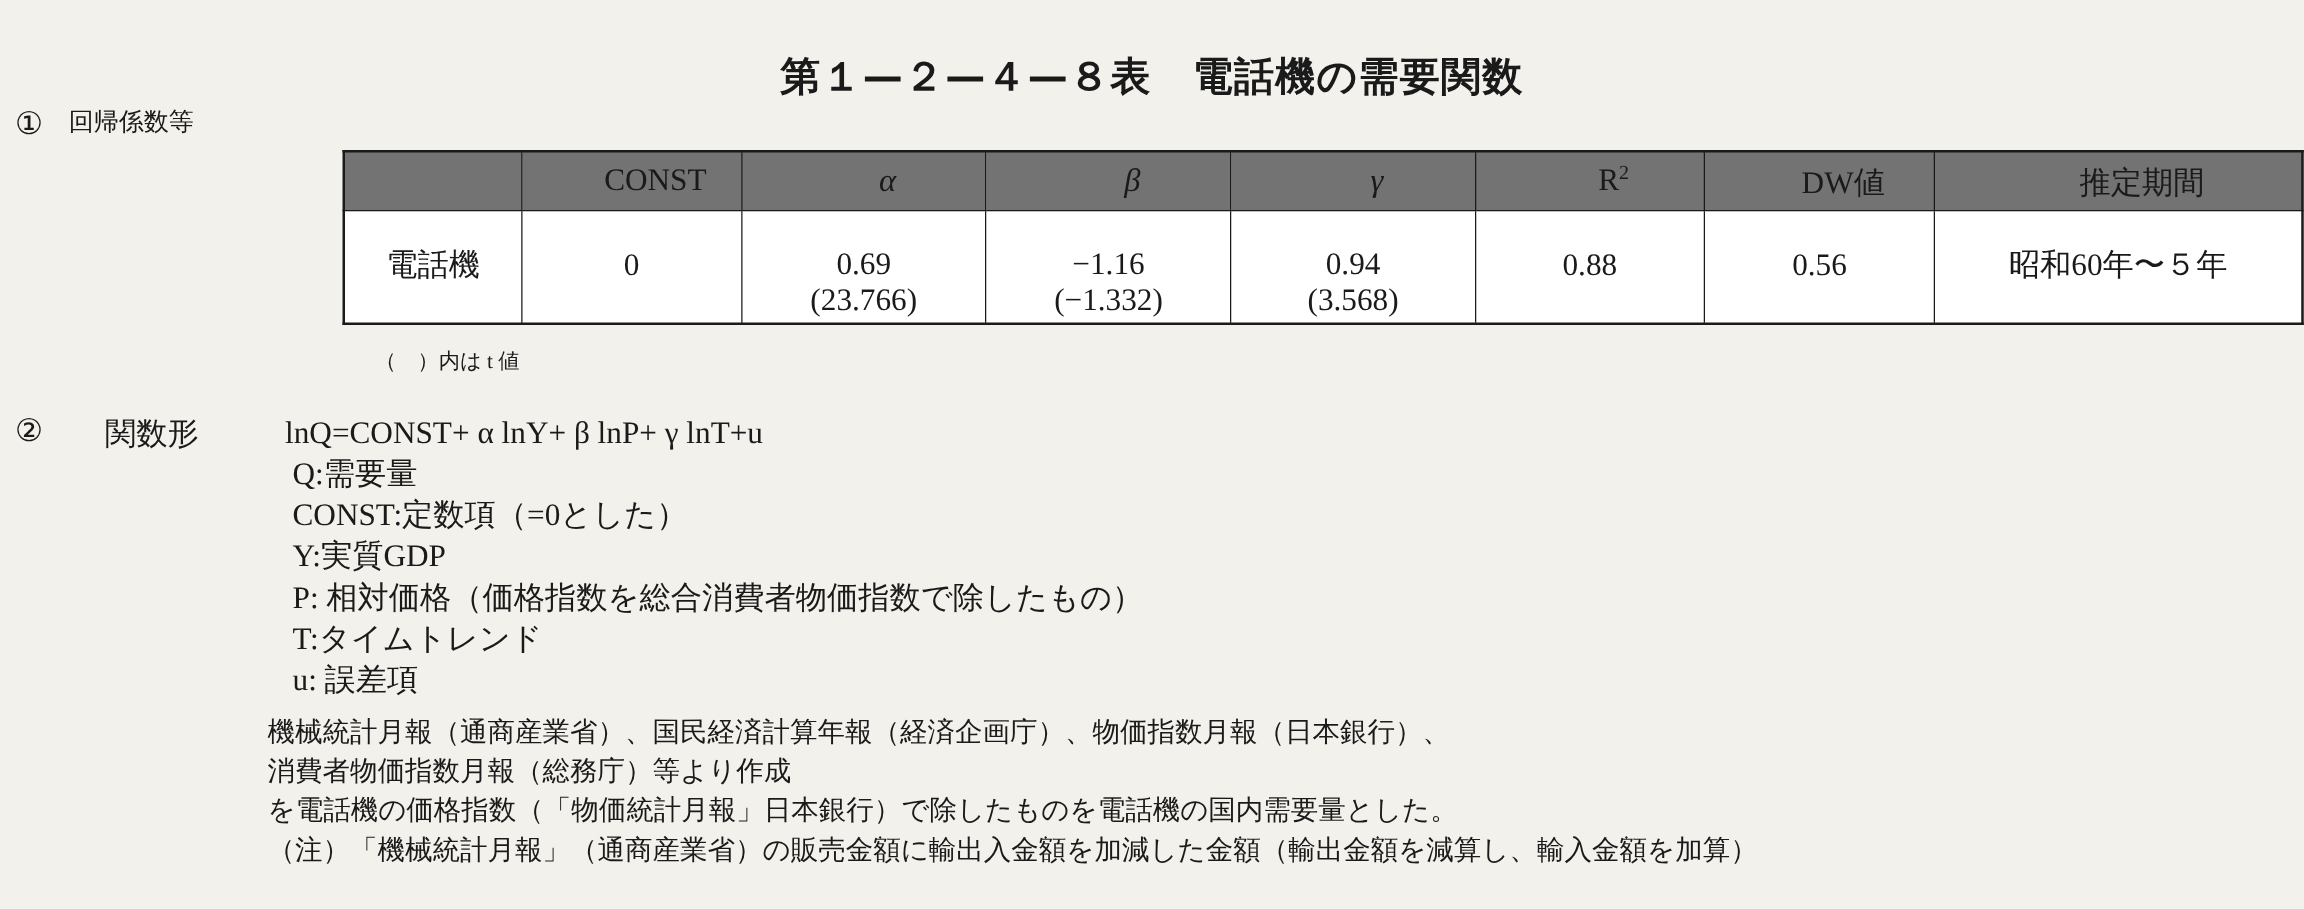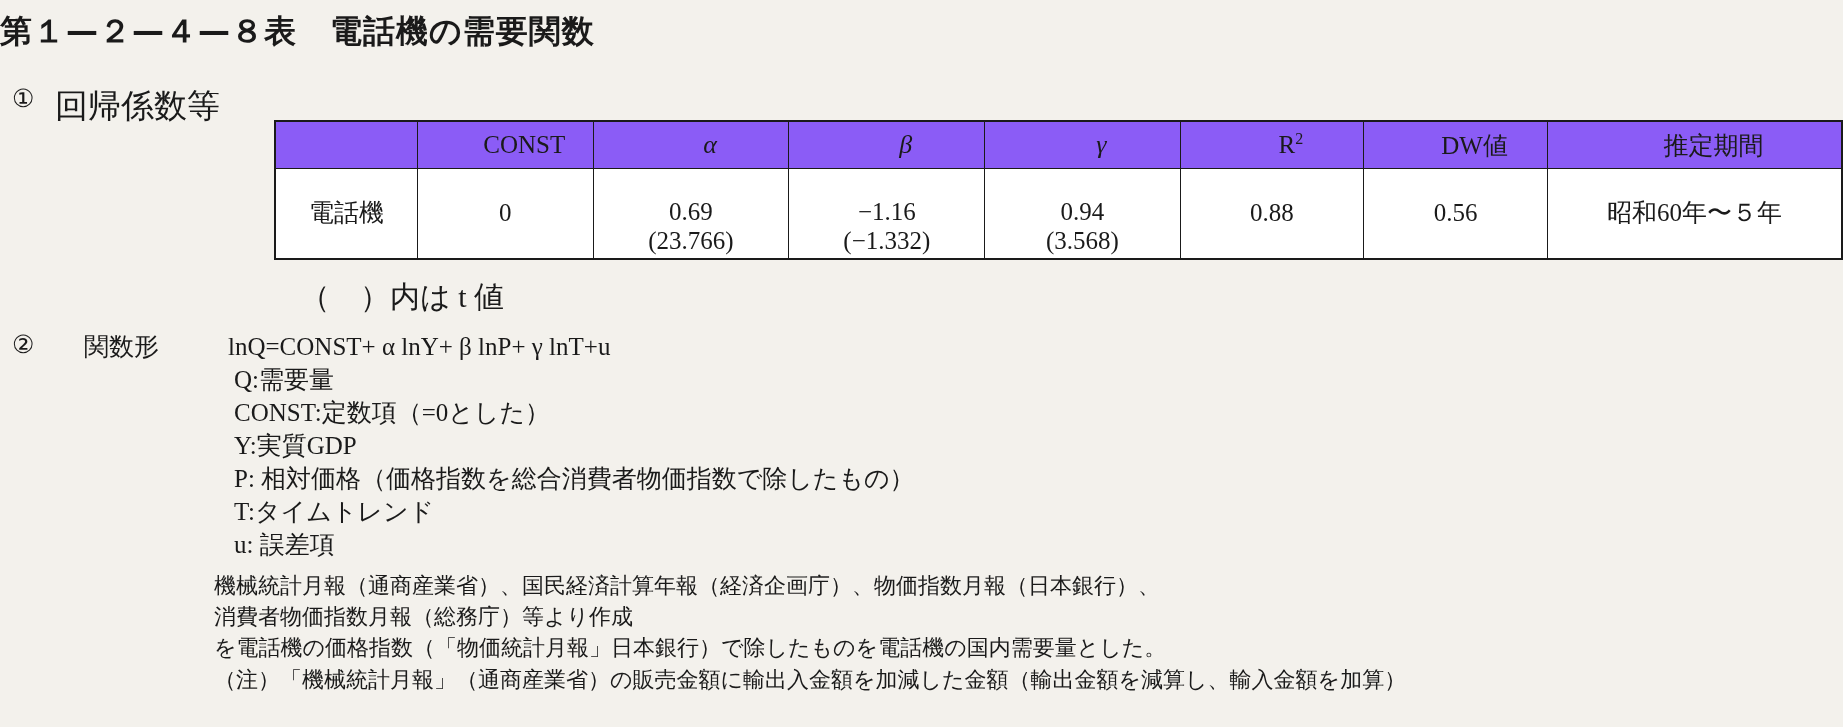--- a/index.html
+++ b/index.html
@@ -14,34 +14,35 @@
     color: #1a1a1a;
     overflow: hidden;
     position: relative;
   }
   .page {
     position: relative;
     width: 1843px;
     height: 727px;
   }
   .title {
+    text-align: center;
     font-size: 32px;
     font-weight: bold;
     letter-spacing: 1px;
-    padding-top: 10px;
+    padding-top: 40px;
     font-family: "DejaVu Sans", sans-serif;
   }
   .section-mark {
     position: absolute;
     font-size: 25px;
     font-family: "Liberation Serif", serif;
   }
   
   #sec1-mark { left: 12px;  top: 84px; }
-  #sec1-label { left: 55px; top: 84px; font-size: 33px; }
+  #sec1-label { left: 55px; top: 84px; font-size: 20px; }
 
   .table-wrap {
     position: absolute;
     left: 274px;
     top: 120px;
   }
   table.reg {
     border-collapse: collapse;
     border: 2px solid #1a1a1a;
     font-size: 25px;
@@ -49,21 +50,21 @@
   }
   table.reg th, table.reg td {
     border: 1.5px solid #1a1a1a;
     text-align: center;
     vertical-align: middle;
     padding: 2px 6px;
     font-weight: normal;
     font-family: "Liberation Serif", serif;
   }
   table.reg thead th {
-    background: #8b5cf6;
+    background: #737373;
     height: 42px;
     padding-left: 44px;
   }
   table.reg tbody td {
     height: 82px;
     line-height: 1.15;
     background: #fff;
   }
   td.rowhead {
     text-align: left;
@@ -77,21 +78,21 @@
   .col-per   { width: 250px; margin-top: 22px; }
   .val-main  { display: block; margin-top: 27px; }
   .val-t     { display: block; }
   .ital { font-style: italic; font-size: 26px; }
   sup.r2 { font-size: 16px; vertical-align: super; }
 
   .tnote {
     position: absolute;
     left: 300px;
     top: 277px;
-    font-size: 30px;
+    font-size: 17px;
   }
 
   
   #sec2-mark { left: 12px; top: 330px; }
   #sec2-label { left: 84px; top: 330px; font-size: 25px; }
 
   .formula-block {
     position: absolute;
     left: 228px;
     top: 330px;

